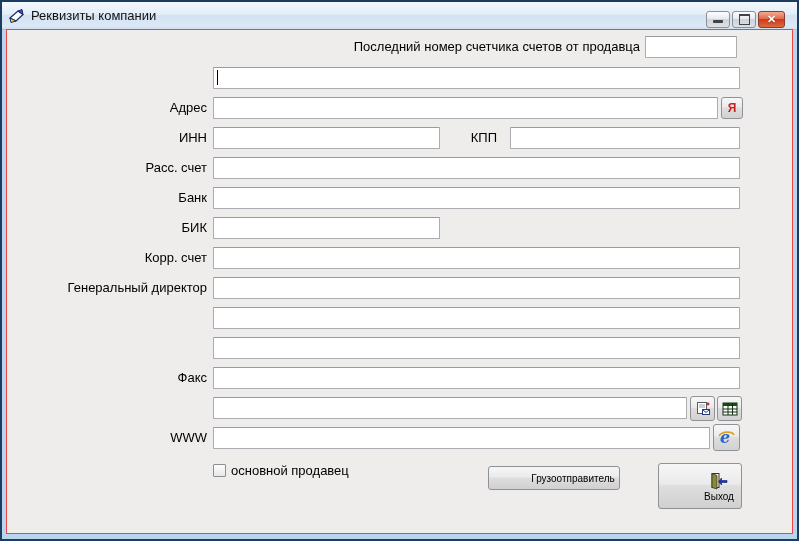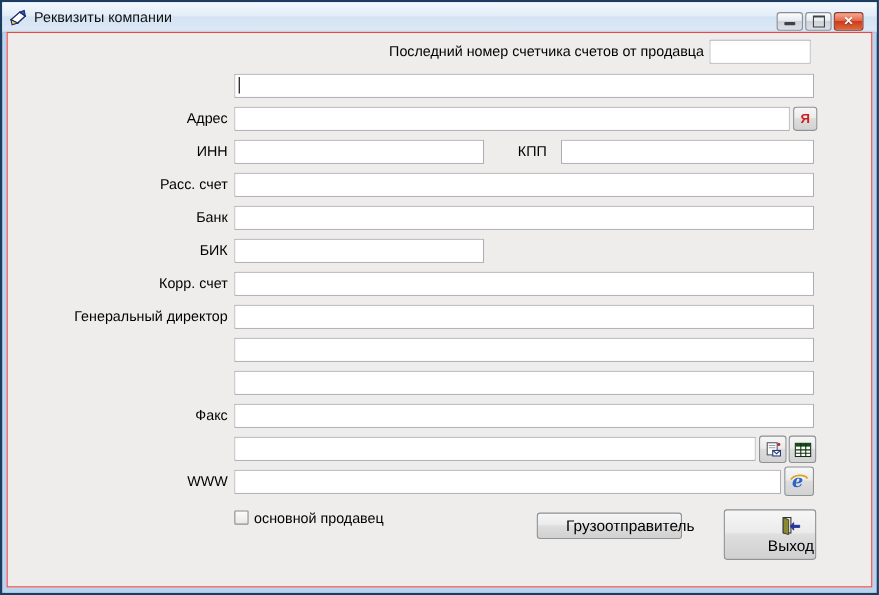--- a/index.html
+++ b/index.html
@@ -45,21 +45,21 @@
   .caret{position:absolute;width:1px;height:15px;background:#000;}
   .sqbtn{
     position:absolute;box-sizing:border-box;border:1px solid #8e9297;border-radius:3px;
     background:linear-gradient(#f7f7f7,#ebebeb 45%,#dddddd 50%,#d2d2d2);
     display:flex;align-items:center;justify-content:center;cursor:default;padding:0;
   }
   .yndx{color:#cc1f1f;font-size:12px;font-weight:bold;font-family:"Liberation Sans",sans-serif;}
   .pushbtn{
     position:absolute;box-sizing:border-box;border:1px solid #8e9297;border-radius:3px;
     background:linear-gradient(#f6f6f6,#ebebeb 45%,#dedede 50%,#d0d0d0);
-    font-family:"Liberation Sans",sans-serif;font-size:14px;color:#000;
+    font-family:"Liberation Sans",sans-serif;font-size:10px;color:#000;
     display:flex;align-items:center;justify-content:center;cursor:default;padding-left:44px;
   }
   .exitbtn{flex-direction:column;gap:1px;padding-top:2px;}
   .chk{
     position:absolute;width:13px;height:13px;box-sizing:border-box;appearance:none;-webkit-appearance:none;
     border:1px solid #8e8e8e;background:linear-gradient(#fcfcfc,#e8e8e8);margin:0;border-radius:1px;
   }
   .chk-label{position:absolute;font-size:13px;line-height:15px;color:#000;white-space:nowrap;}
 </style>
 </head>

